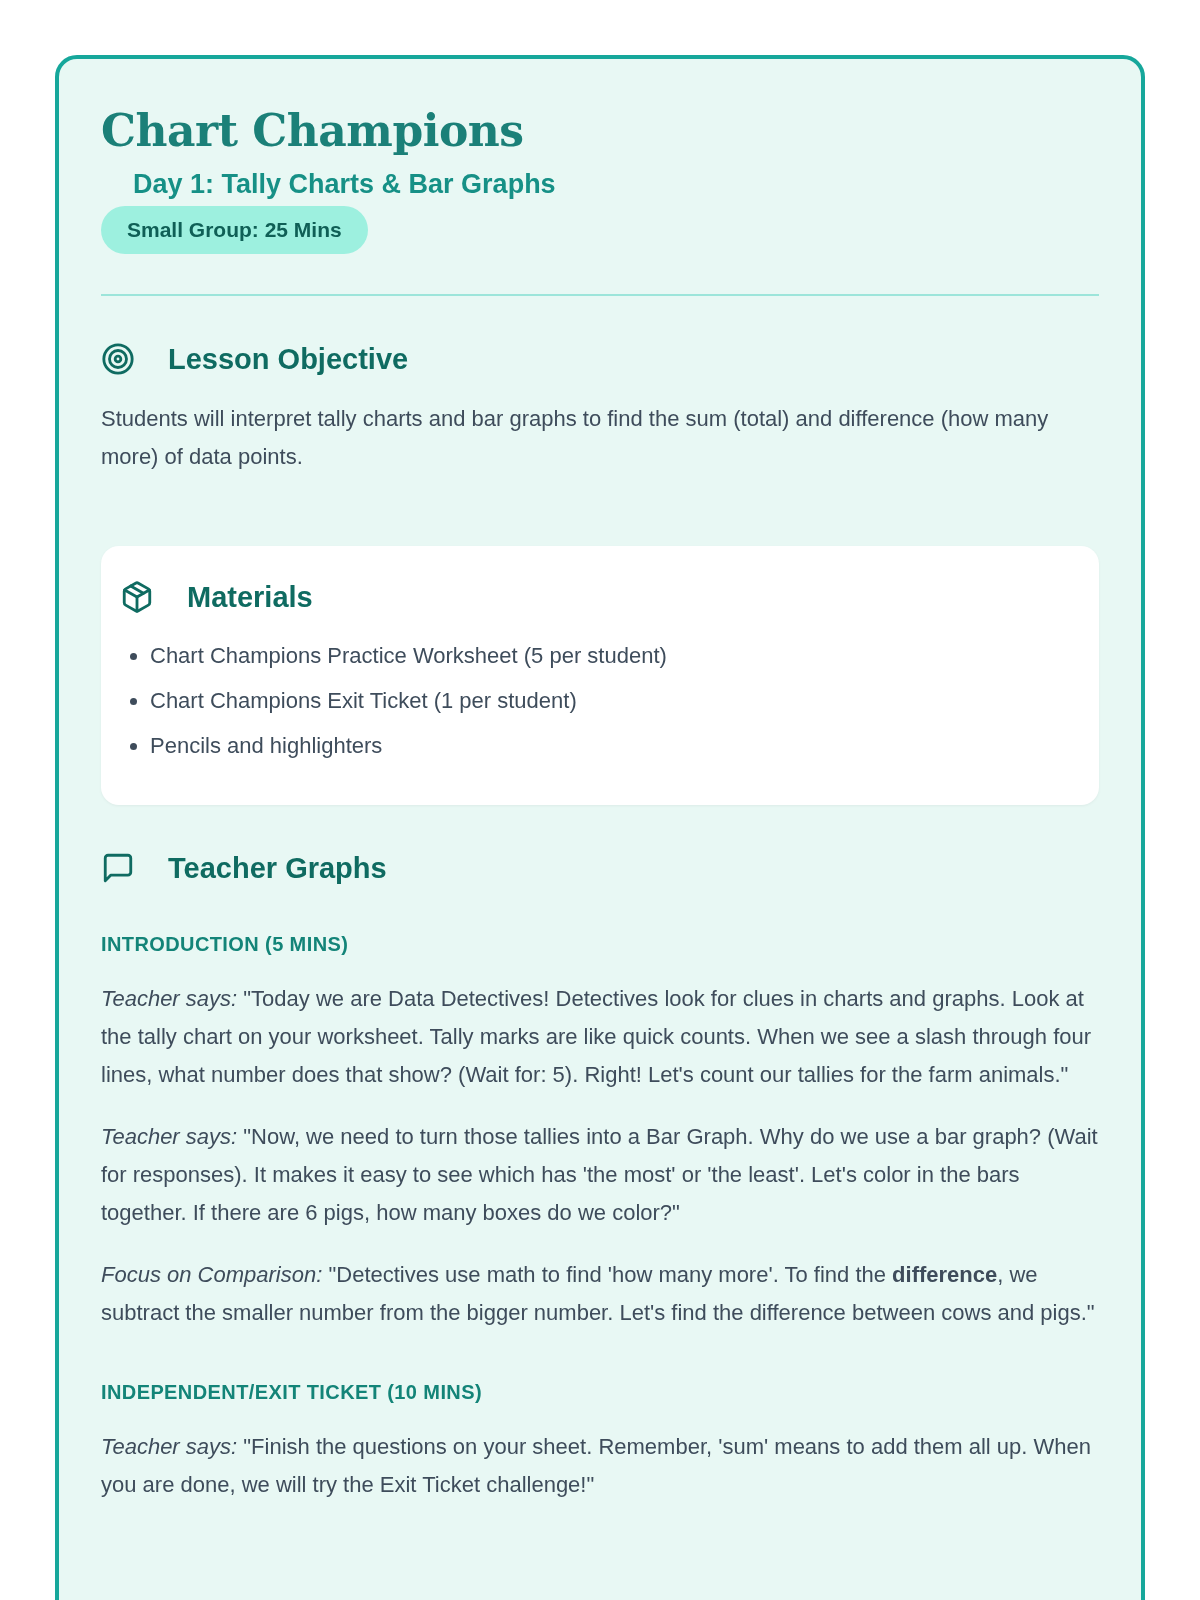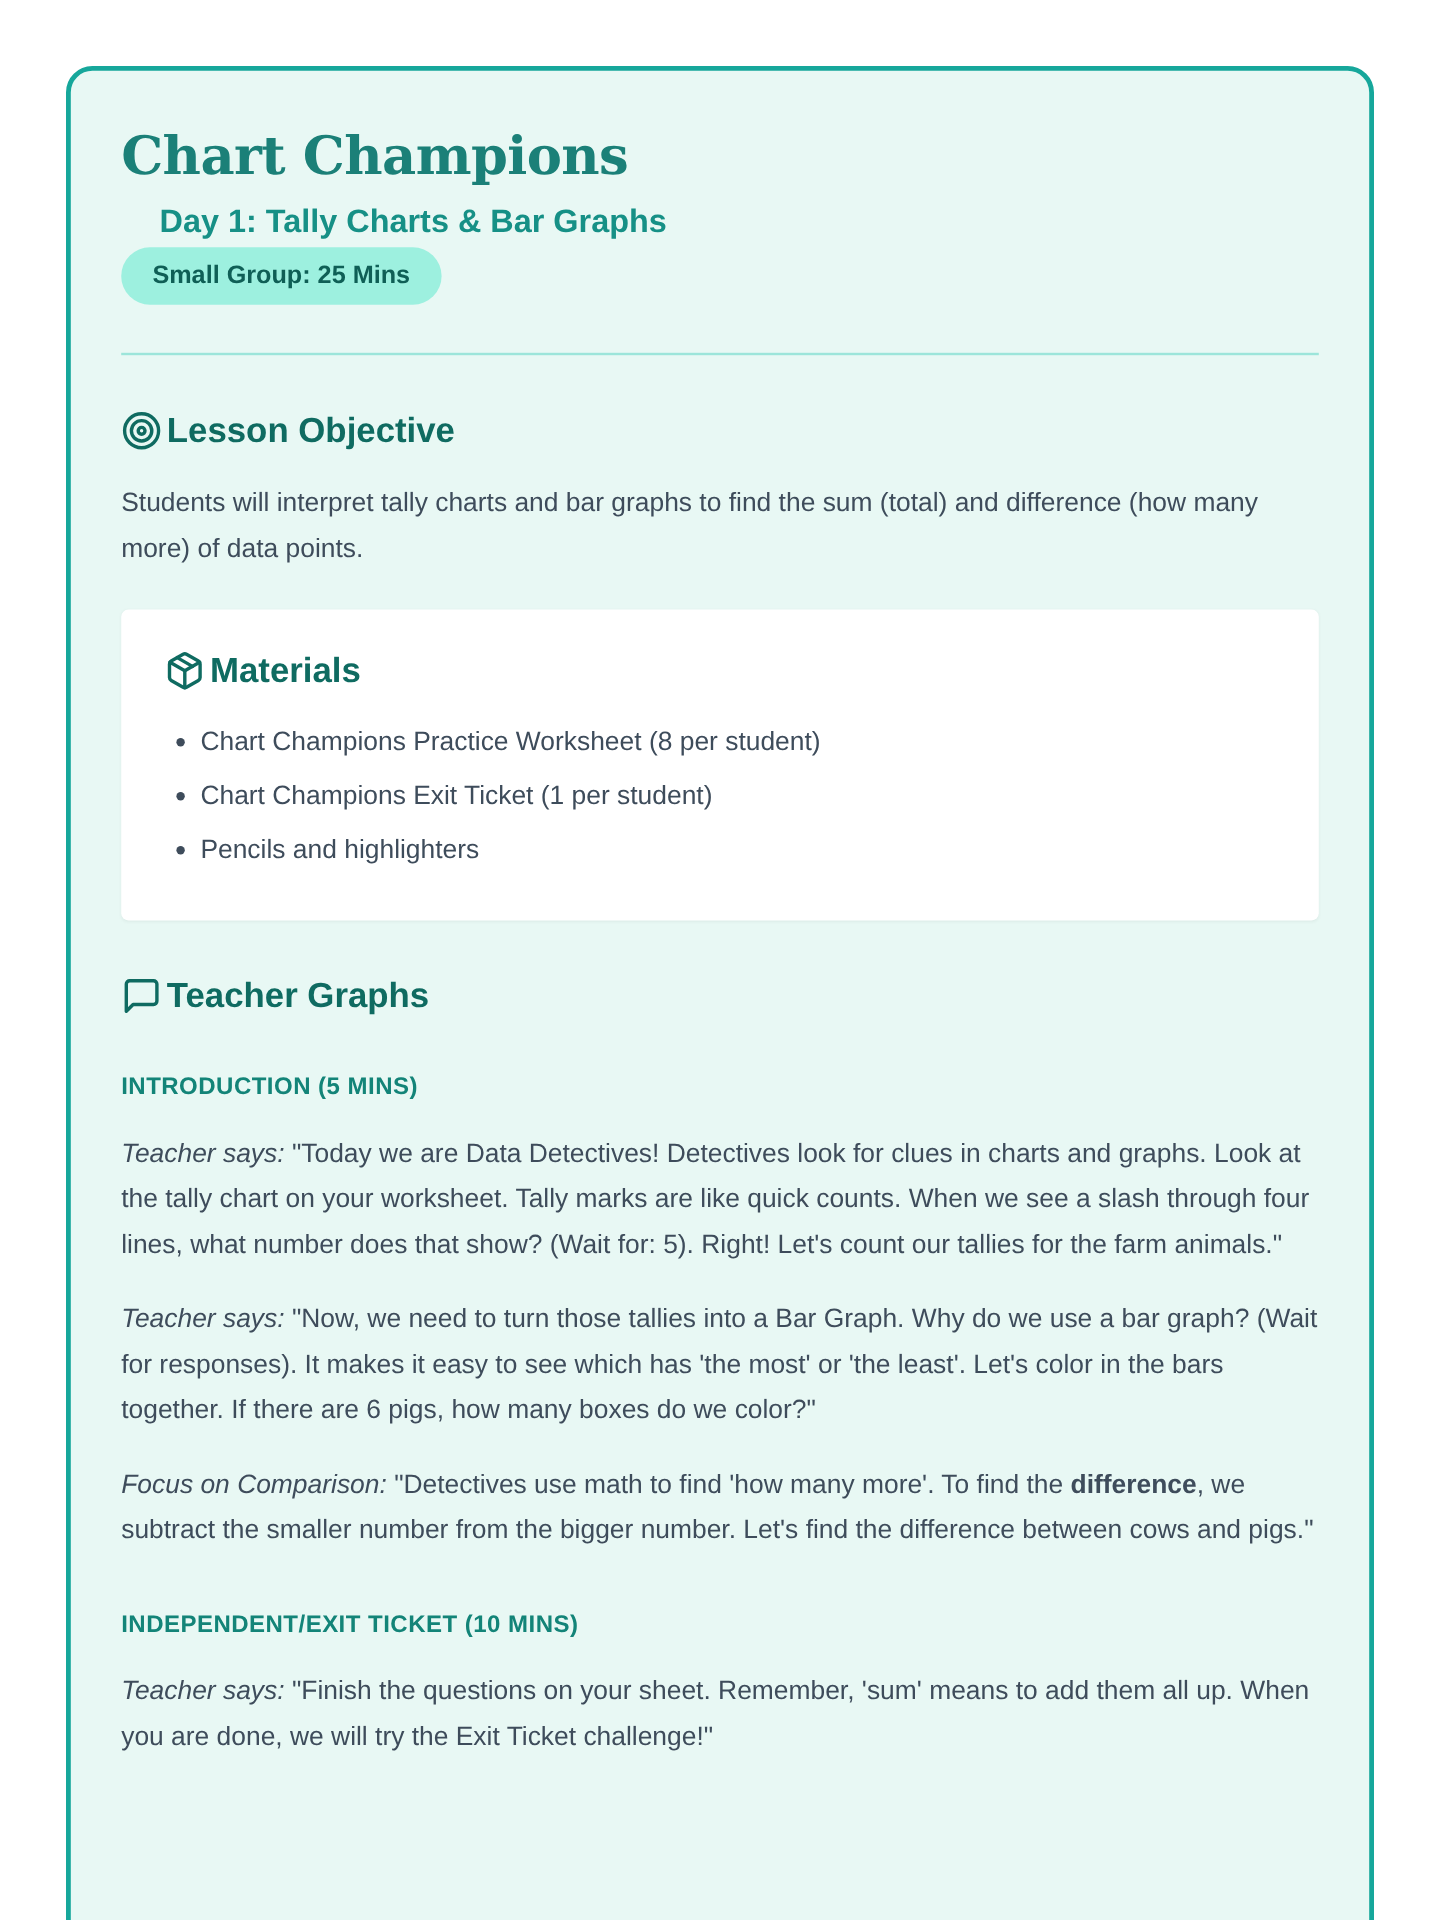--- a/index.html
+++ b/index.html
@@ -66,43 +66,43 @@
     margin-top:6px;
   }
   hr.divider{
     border:none;
     border-top:2px solid var(--divider);
     margin:40px 0 0 0;
   }
   h2.section-heading{
     display:flex;
     align-items:center;
-    gap:4px;
+    gap:33px;
     font-size:29px;
     font-weight:bold;
     color:var(--section_heading);
     margin:46px 0 0 0;
   }
   h2.section-heading .icon{
     display:inline-flex;
     width:34px;height:34px;
     flex:0 0 auto;
   }
   h2.section-heading .icon svg{width:100%;height:100%;}
   p.body-text{
     font-size:22px;
     line-height:1.73;
     margin:24px 0 0 0;
   }
   .materials-card{
     background:var(--inner_card_bg);
-    border-radius:6px;
+    border-radius:18px;
     box-shadow:0 1px 3px rgba(0,0,0,0.05);
-    margin-top:32px;
-    padding:34px 36px 30px 36px;
+    margin-top:70px;
+    padding:34px 36px 30px 19px;
   }
   .materials-card h2.section-heading{margin:0;}
   ul.materials-list{
     margin:26px 0 0 0;
     padding-left:30px;
   }
   ul.materials-list li{
     font-size:22px;
     line-height:1.45;
     margin:13px 0;
@@ -159,21 +159,21 @@
         <svg viewBox="0 0 24 24" fill="none" stroke="currentColor" stroke-width="2" stroke-linecap="round" stroke-linejoin="round">
           <path d="M16.5 9.4 7.55 4.24"></path>
           <path d="M21 16V8a2 2 0 0 0-1-1.73l-7-4a2 2 0 0 0-2 0l-7 4A2 2 0 0 0 3 8v8a2 2 0 0 0 1 1.73l7 4a2 2 0 0 0 2 0l7-4A2 2 0 0 0 21 16z"></path>
           <polyline points="3.29 7 12 12 20.71 7"></polyline>
           <line x1="12" y1="22" x2="12" y2="12"></line>
         </svg>
       </span>
       <span>Materials</span>
     </h2>
     <ul class="materials-list">
-      <li>Chart Champions Practice Worksheet (8 per student)</li>
+      <li>Chart Champions Practice Worksheet (5 per student)</li>
       <li>Chart Champions Exit Ticket (1 per student)</li>
       <li>Pencils and highlighters</li>
     </ul>
   </div>
 
   <section>
     <h2 class="section-heading">
       <span class="icon">
         <svg viewBox="0 0 24 24" fill="none" stroke="currentColor" stroke-width="2" stroke-linecap="round" stroke-linejoin="round">
           <path d="M21 15a2 2 0 0 1-2 2H7l-4 4V5a2 2 0 0 1 2-2h14a2 2 0 0 1 2 2z"></path>

